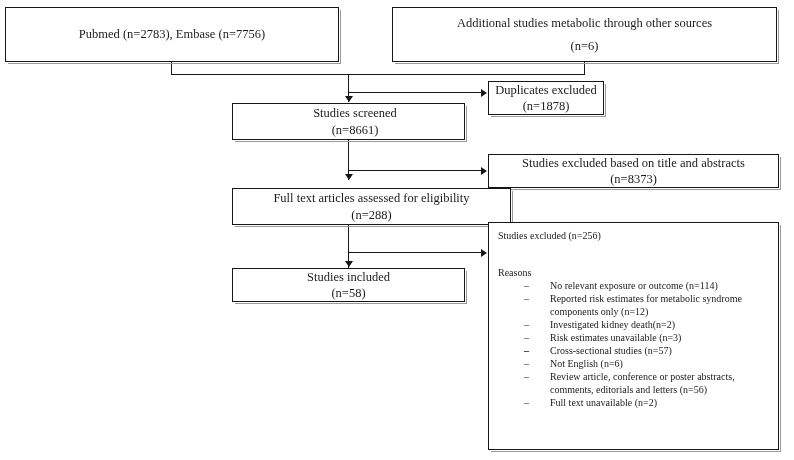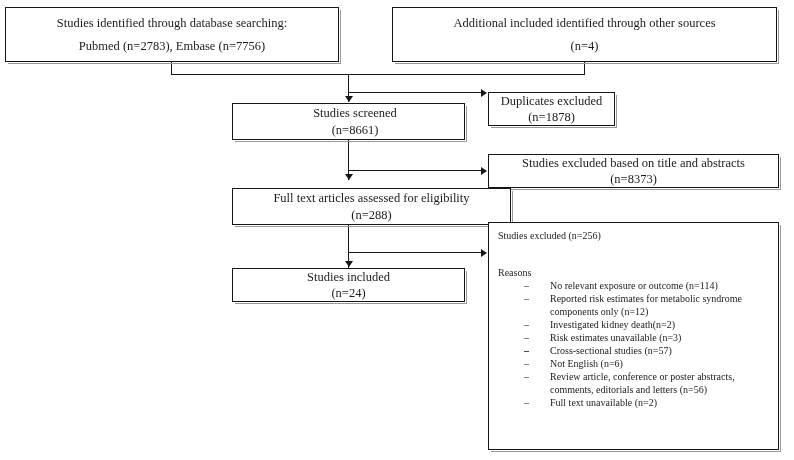--- a/index.html
+++ b/index.html
@@ -112,39 +112,38 @@
     border-left: 6.5px solid #161616;
     z-index: 2;
   }
 </style>
 </head>
 <body>
 
 <div id="canvas">
 
   <div class="box" style="left:5px; top:7px; width:334px; height:55px;">
-    <span class="line">Studies identified through database searching:</span>
     <span class="line">Pubmed  (n=2783), Embase  (n=7756)</span>
   </div>
 
   <div class="box" style="left:392px; top:7px; width:385px; height:55px;">
-    <span class="line">Additional included identified through other sources</span>
-    <span class="line">(n=4)</span>
+    <span class="line">Additional studies metabolic through other sources</span>
+    <span class="line">(n=6)</span>
   </div>
 
   <div class="ln v" style="left:171px; top:62px; height:13px;"></div>
   <div class="ln v" style="left:584px; top:62px; height:13px;"></div>
   <div class="ln h" style="left:171px; top:74px; width:414px;"></div>
   <div class="ln v" style="left:348px; top:74px; height:28px;"></div>
   <div class="arr-down" style="left:344.5px; top:96px;"></div>
 
   <div class="ln h" style="left:348px; top:92px; width:134px;"></div>
   <div class="arr-right" style="left:481px; top:88.5px;"></div>
 
-  <div class="box tight" style="left:488px; top:92px; width:127px; height:34px;">
+  <div class="box tight" style="left:488px; top:81px; width:116px; height:34px;">
     <span class="line">Duplicates excluded</span>
     <span class="line">(n=1878)</span>
   </div>
 
   <div class="box tight" style="left:232px; top:103px; width:233px; height:37px;padding-left:13px;">
     <span class="line">Studies screened</span>
     <span class="line">(n=8661)</span>
   </div>
 
   <div class="ln v" style="left:348px; top:140px; height:40px;"></div>
@@ -164,21 +163,21 @@
   </div>
 
   <div class="ln v" style="left:348px; top:225px; height:43px;"></div>
   <div class="arr-down" style="left:344.5px; top:261px;"></div>
 
   <div class="ln h" style="left:348px; top:252px; width:134px;"></div>
   <div class="arr-right" style="left:481px; top:248.5px;"></div>
 
   <div class="box tight" style="left:232px; top:268px; width:233px; height:34px;">
     <span class="line">Studies included</span>
-    <span class="line">(n=24)</span>
+    <span class="line">(n=58)</span>
   </div>
 
   <div class="reasons" style="left:488px; top:222px; width:291px; height:228px;">
     <span class="reasons-head">Studies excluded (n=256)</span>
     <span class="reasons-sub">Reasons</span>
     <ul class="reasons-list">
       <li>
         <span class="dash">–</span>
         <span>No relevant exposure or outcome (n=114)</span>
       </li>

